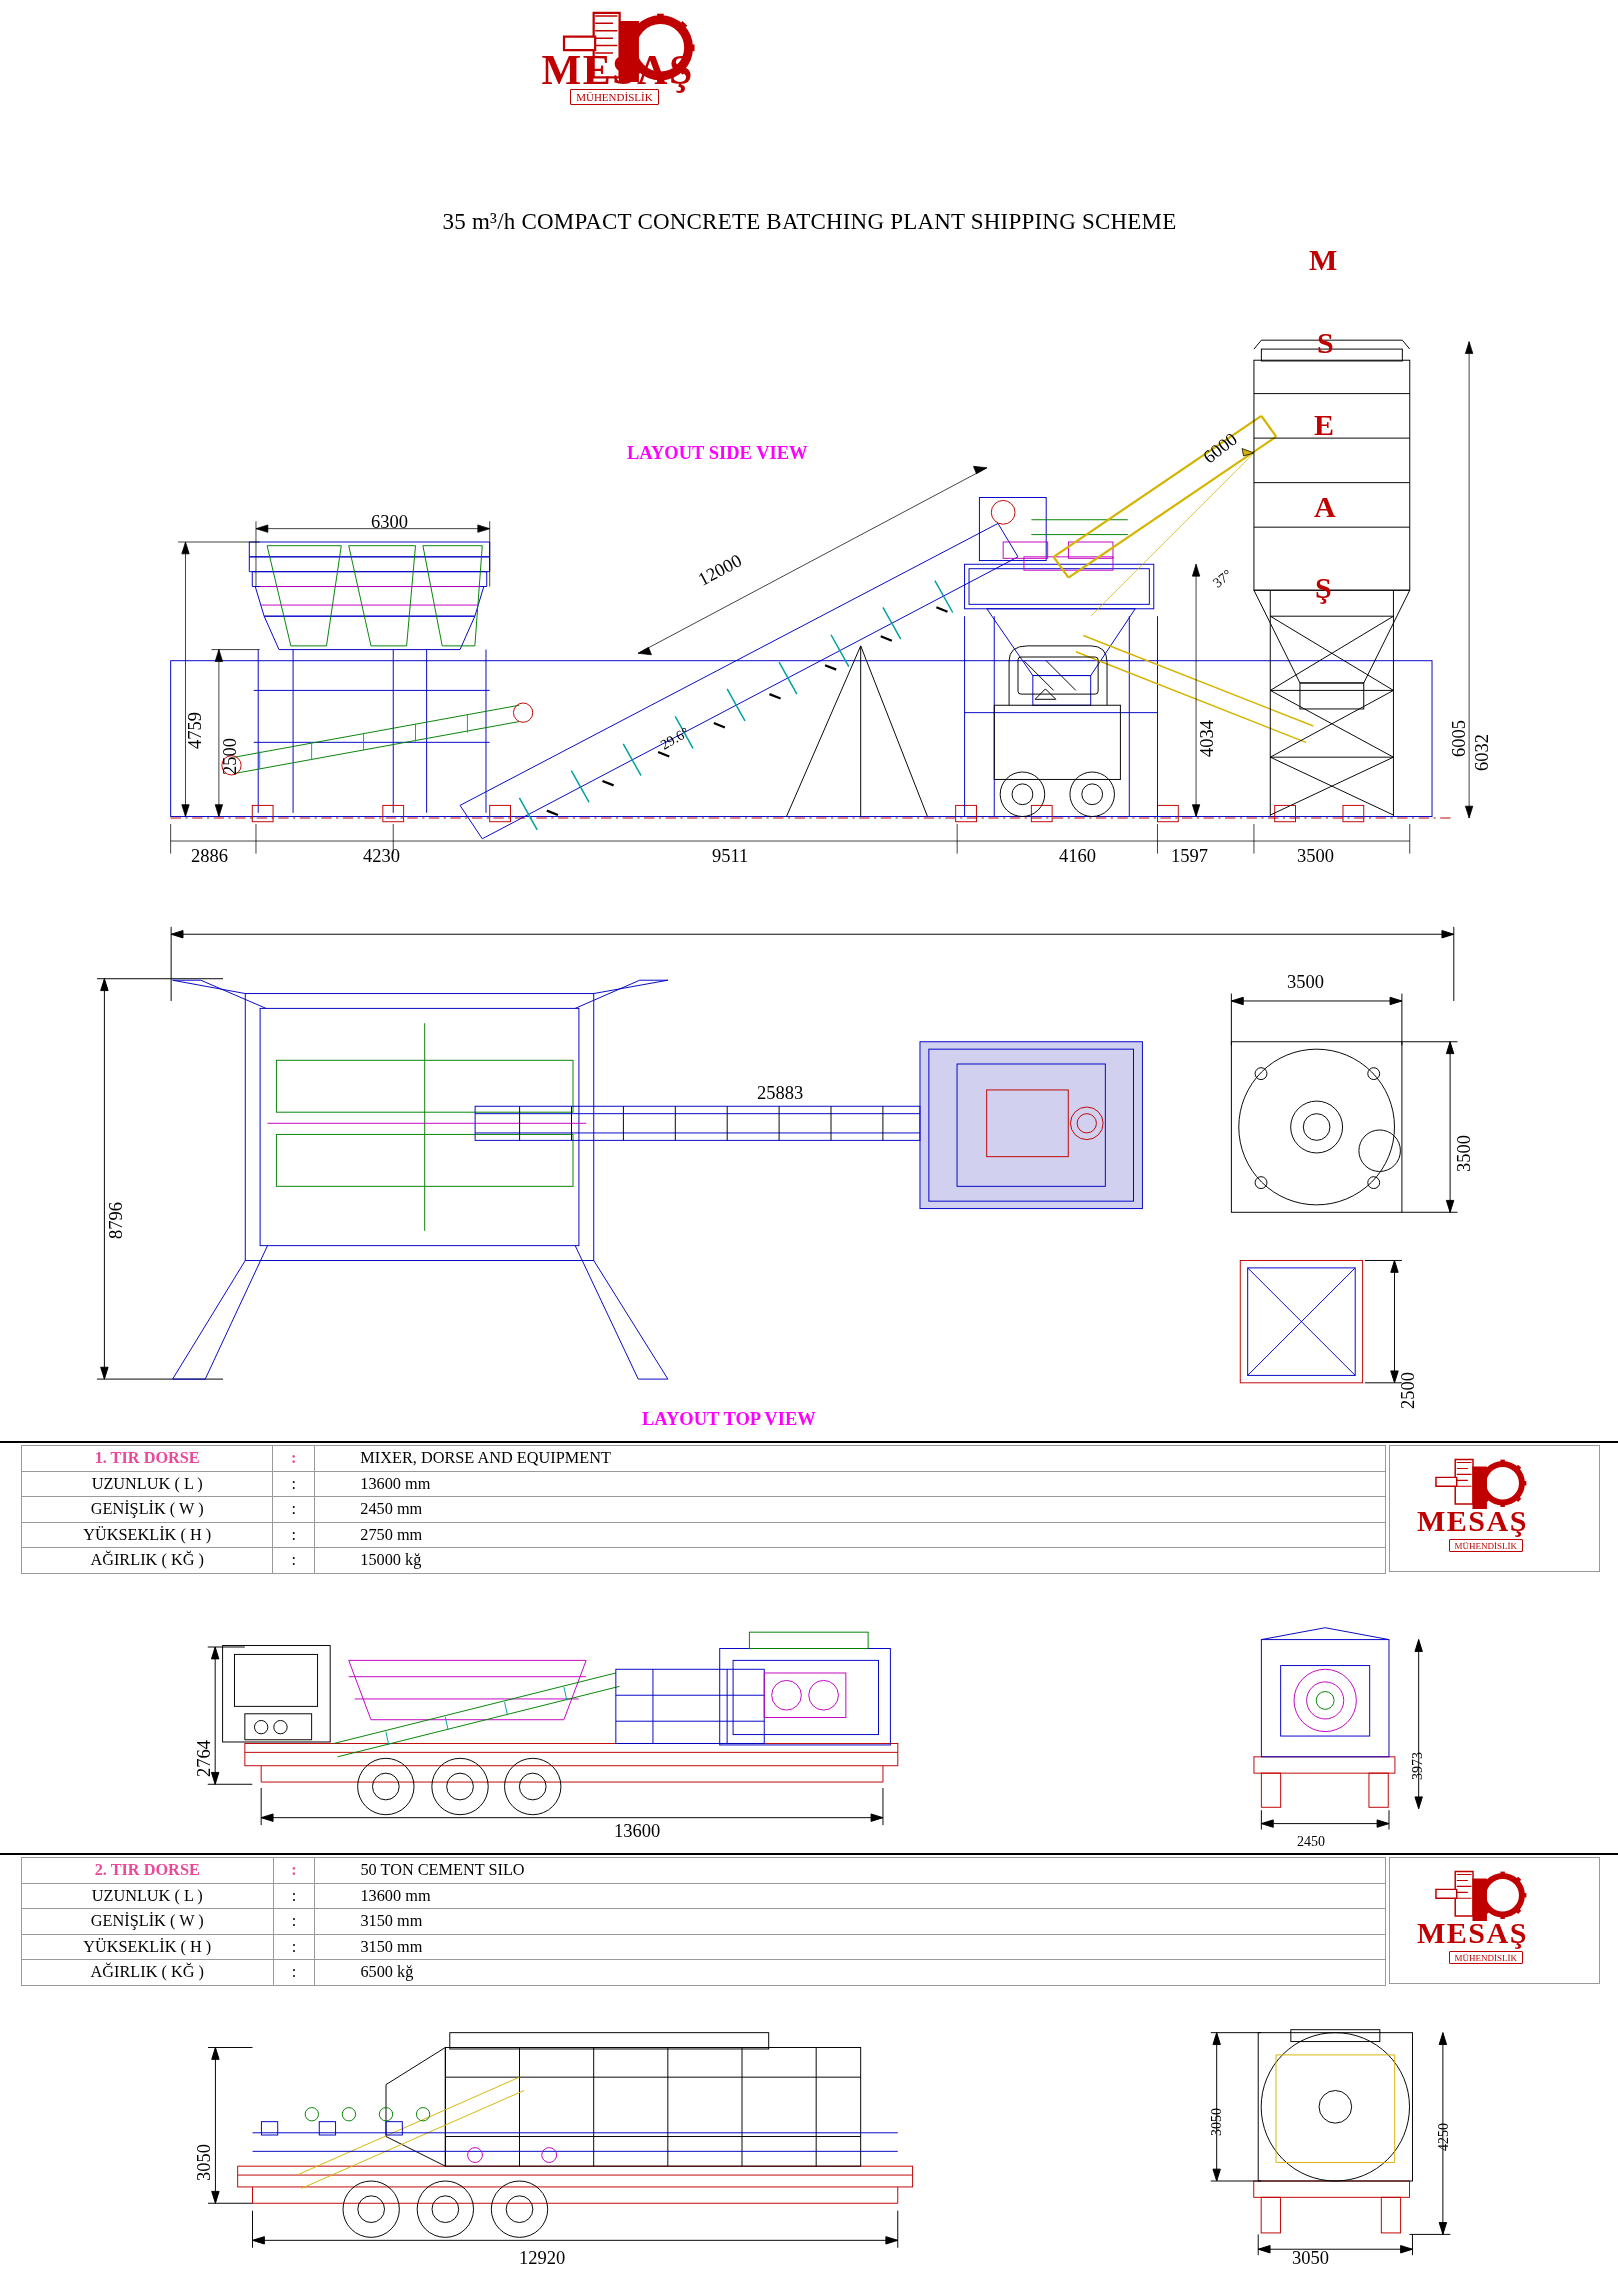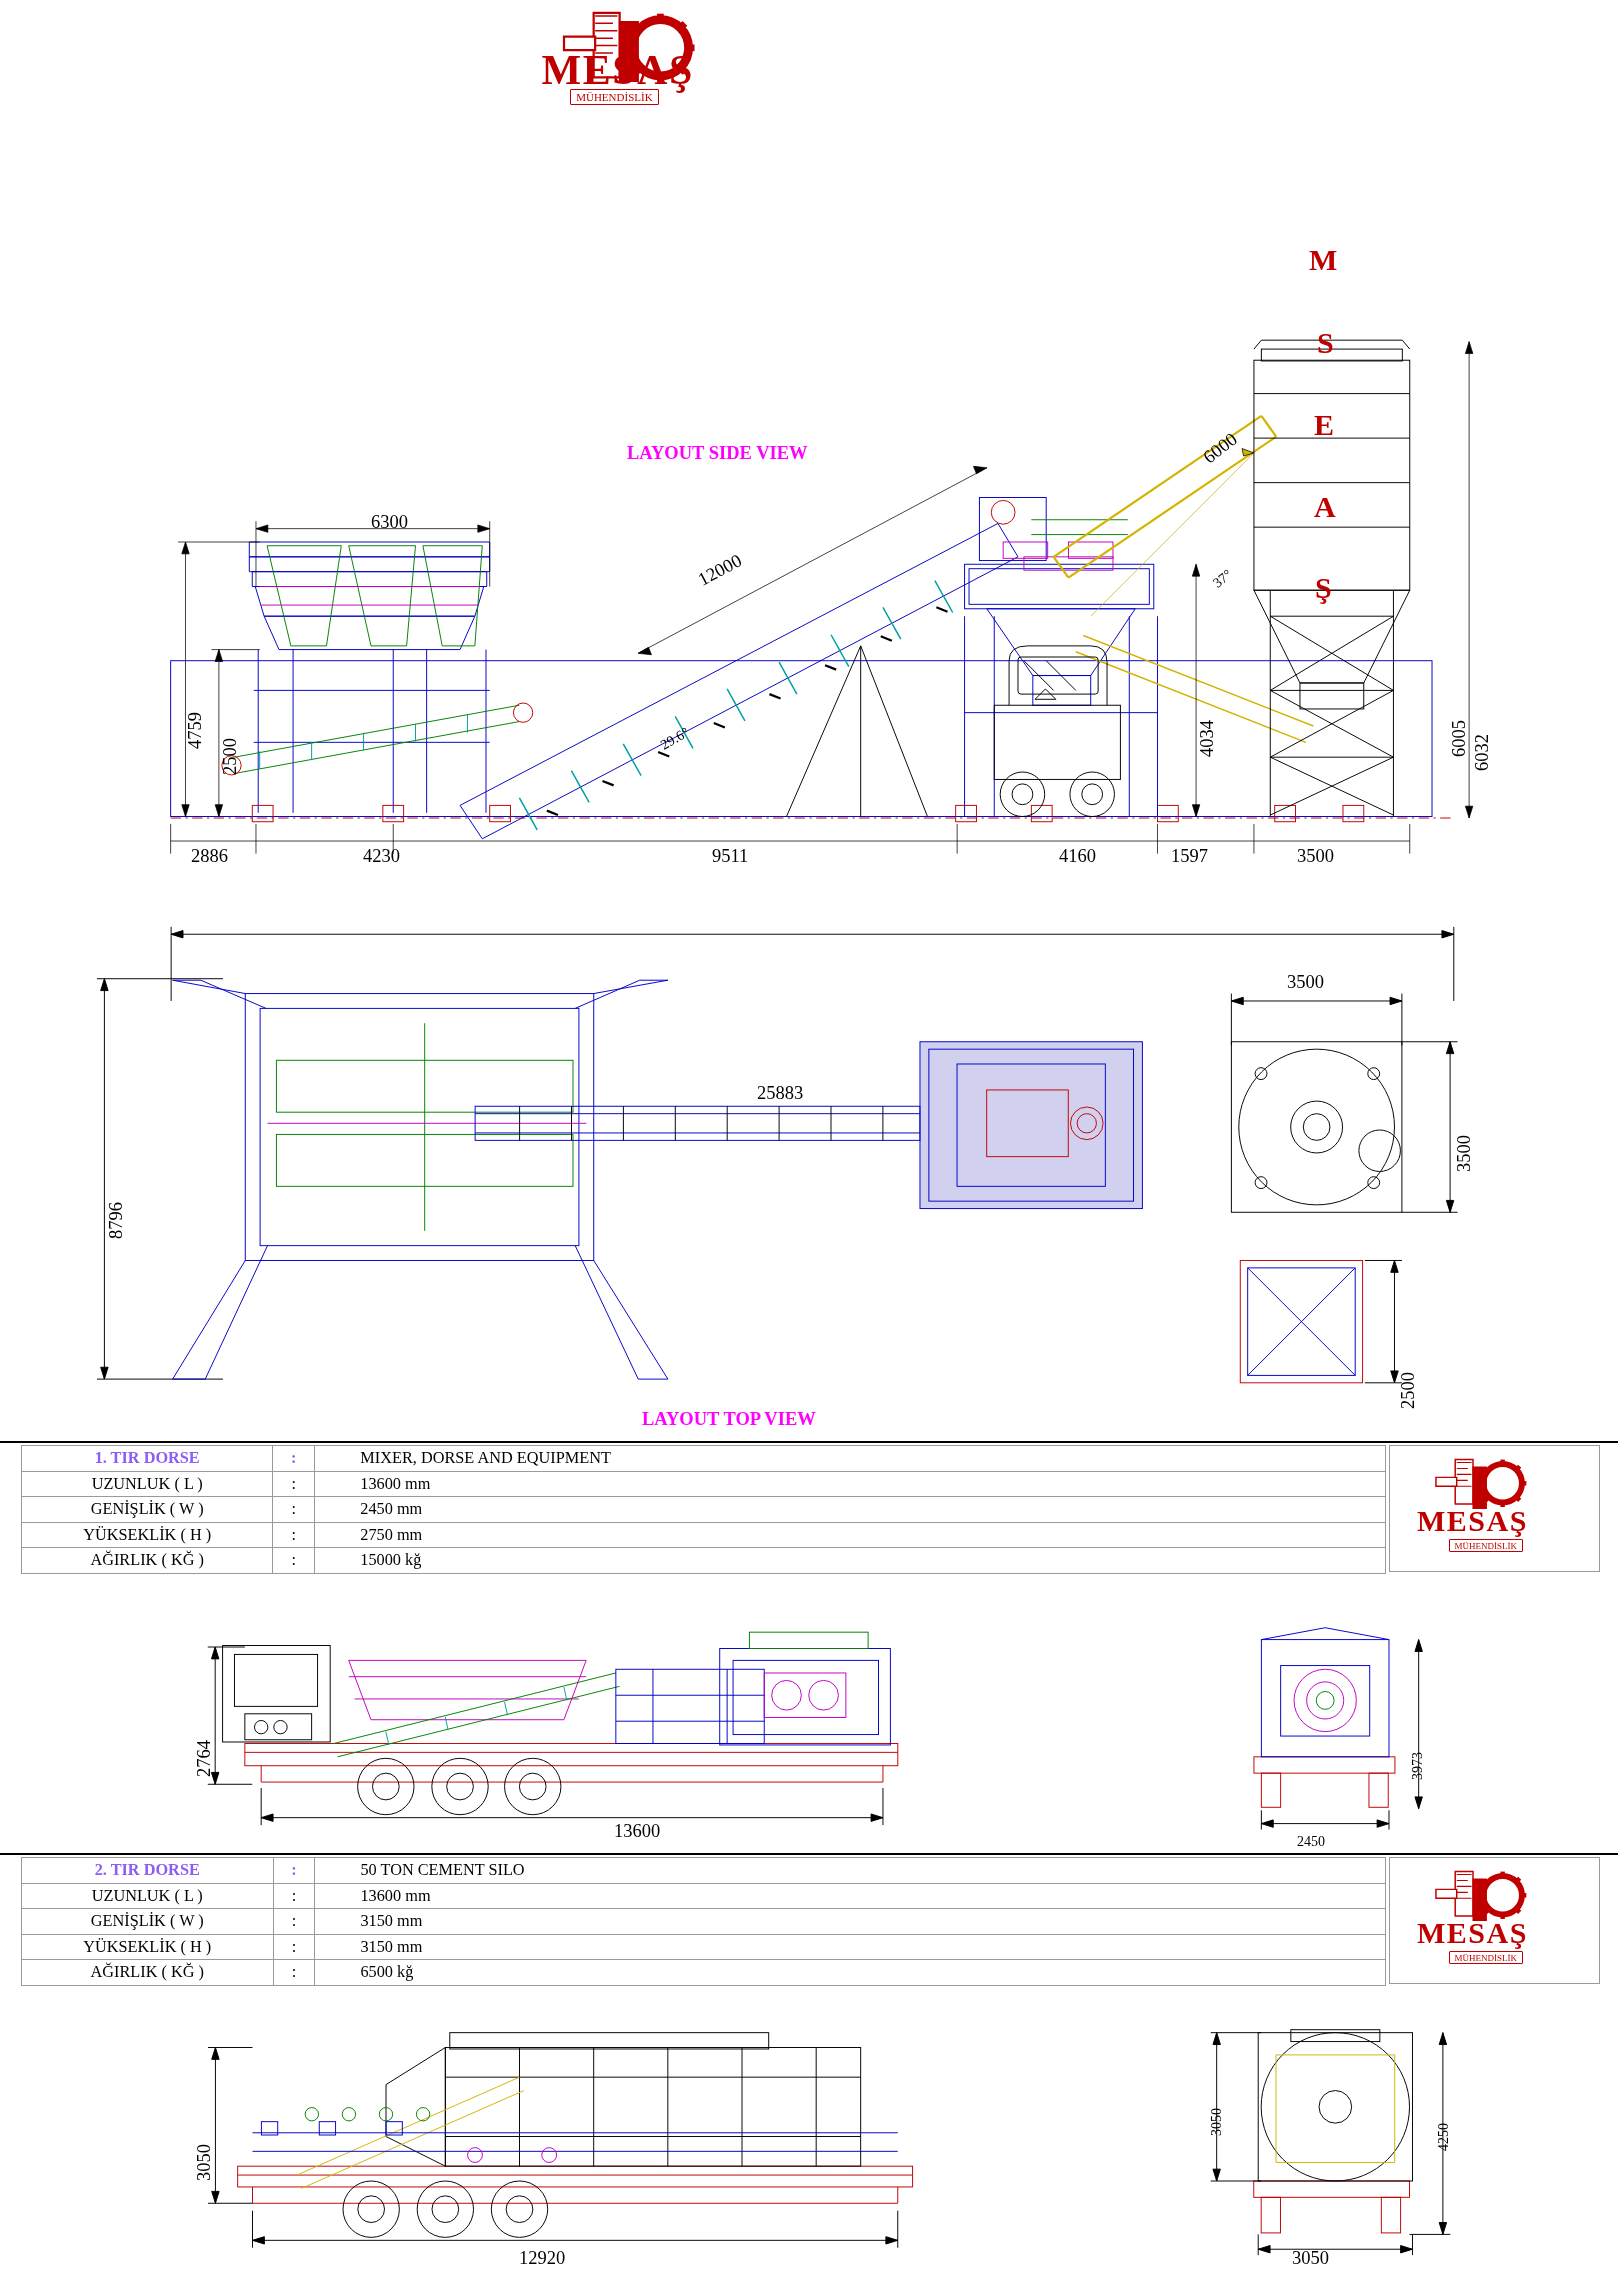--- a/index.html
+++ b/index.html
@@ -22,21 +22,21 @@
   .rot90{transform:rotate(-90deg);transform-origin:left top;white-space:nowrap;}
 
   svg{position:absolute;top:0;left:0;overflow:visible;}
 
   
   .spec{position:absolute;border-collapse:collapse;}
   .spec td{border:0.7px solid #9a9a9a;height:24.5px;font-size:16.3px;padding:0 6px;font-family:"Liberation Serif",serif;}
   .spec td.k{width:245px;text-align:center;}
   .spec td.c{width:30px;text-align:center;}
   .spec td.v{width:1061px;text-align:left;padding-left:45px;}
-  .spec tr.head td{color:#8b5cf6;font-weight:bold;}
+  .spec tr.head td{color:#ec4899;font-weight:bold;}
   .spec tr.head td.v{color:#000;font-weight:normal;}
 
   .divider{position:absolute;height:1.5px;background:#000;left:0;right:0;}
 
   .logo-cell{position:absolute;border:0.7px solid #9a9a9a;}
 </style>
 </head>
 <body>
 
 <div class="page">
@@ -60,20 +60,21 @@
           <line x1="-33" y1="33" x2="-24" y2="24"></line>
         </g>
       </g>
     </svg>
     <div class="logo-text" style="position:absolute;left:-7.4px;top:39px;font-size:42px;">MESAŞ</div>
     <div style="position:absolute;left:21px;top:82px;font-size:11px;">
       <span class="logo-sub" style="padding:0.7px 5.2px;">MÜHENDİSLİK</span>
     </div>
   </div>
 
+  <div class="main-title" style="top:209px;">35 m³/h COMPACT CONCRETE BATCHING PLANT SHIPPING SCHEME</div>
 
   <svg width="1619" height="742" style="top:171px;left:0;" viewBox="0 0 2182 1000">
     <g stroke-width="1.3" fill="none">
 
       <rect x="230" y="660" width="1700" height="210" stroke="#0000c8"></rect>
       <line x1="230" y1="872" x2="1960" y2="872" stroke="#c00000" stroke-dasharray="14,6,3,6"></line>
 
       <g stroke="#0000c8">
         <rect x="340" y="500" width="310" height="0"></rect>
         <path d="M336 500 L660 500 L660 520 L336 520 Z"></path>

